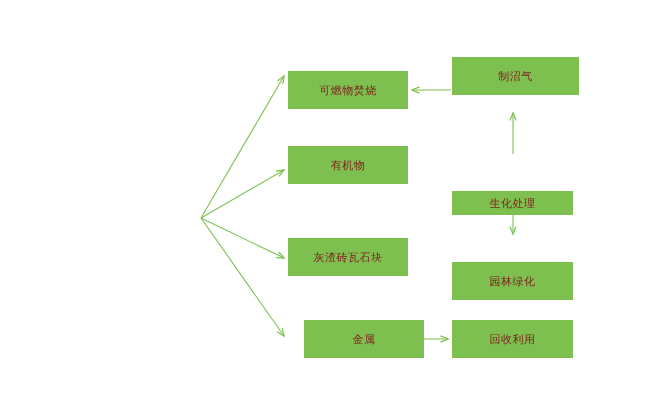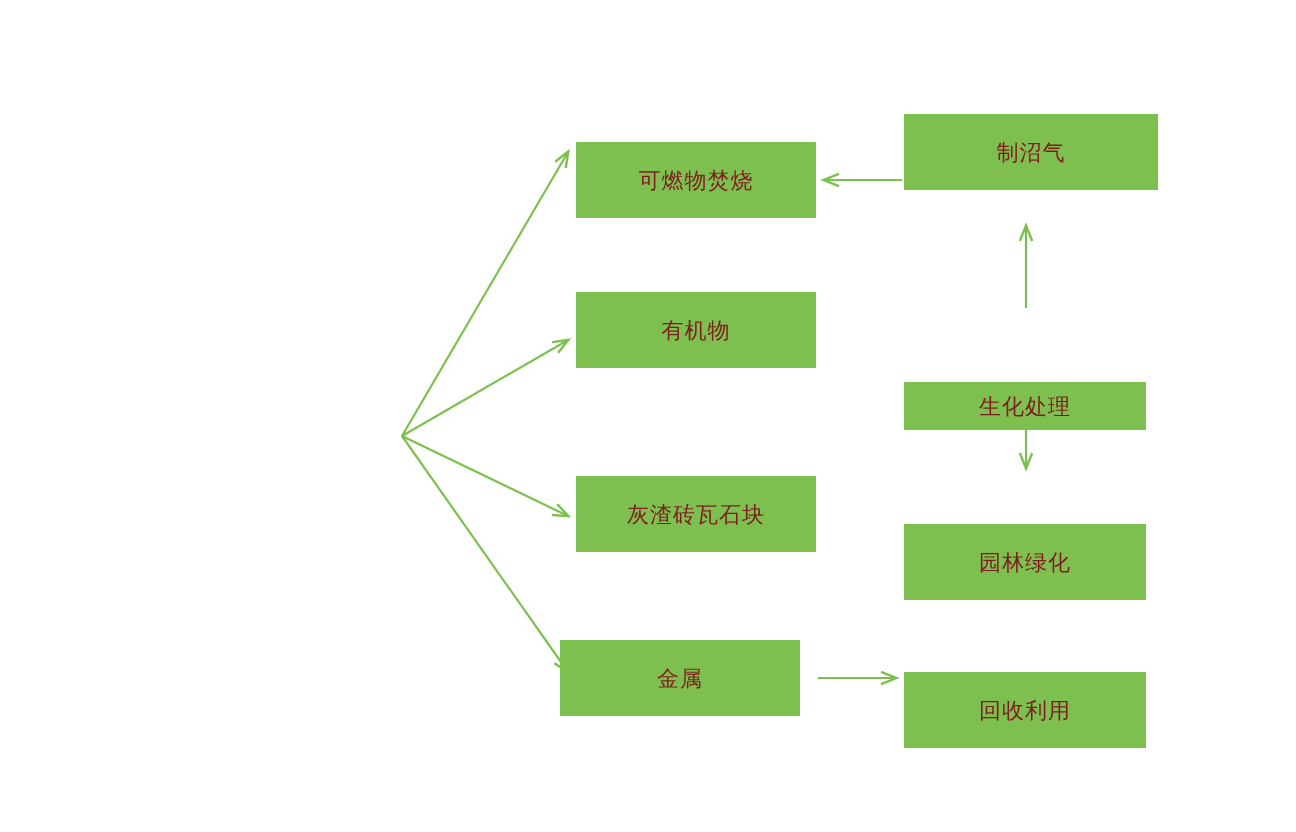--- a/index.html
+++ b/index.html
@@ -45,26 +45,26 @@
   #node-root {
     left: 42px;
     top: 200px;
     width: 158px;
     height: 37px;
   }
   
   #node-combustible { left: 288px; top: 71px;  width: 120px; height: 38px; }
   #node-organic     { left: 288px; top: 146px; width: 120px; height: 38px; }
   #node-ash         { left: 288px; top: 238px; width: 120px; height: 38px; }
-  #node-metal       { left: 280px; top: 320px; width: 120px; height: 38px; }
+  #node-metal       { left: 304px; top: 320px; width: 120px; height: 38px; }
   
   #node-biogas      { left: 452px; top: 57px;  width: 127px; height: 38px; }
   #node-bio         { left: 452px; top: 155px; width: 121px; height: 24px; margin-top: 36px; }
   #node-garden      { left: 452px; top: 238px; width: 121px; height: 38px; margin-top: 24px; }
-  #node-recycle     { left: 452px; top: 320px; width: 121px; height: 38px; margin-top: 16px; }
+  #node-recycle     { left: 452px; top: 320px; width: 121px; height: 38px; }
 </style>
 </head>
 <body>
 
 <div id="canvas">
 
   <svg id="arrow-layer" viewBox="0 0 648 416" width="648" height="416" xmlns="http://www.w3.org/2000/svg">
     <defs>
       <marker id="arrowhead" markerWidth="9" markerHeight="9" refX="7.4" refY="3.2" orient="auto" markerUnits="strokeWidth">
         <path d="M0.6,0.4 L7.6,3.2 L0.6,6.0" fill="none" stroke="#7dc050" stroke-width="1.1"></path>

